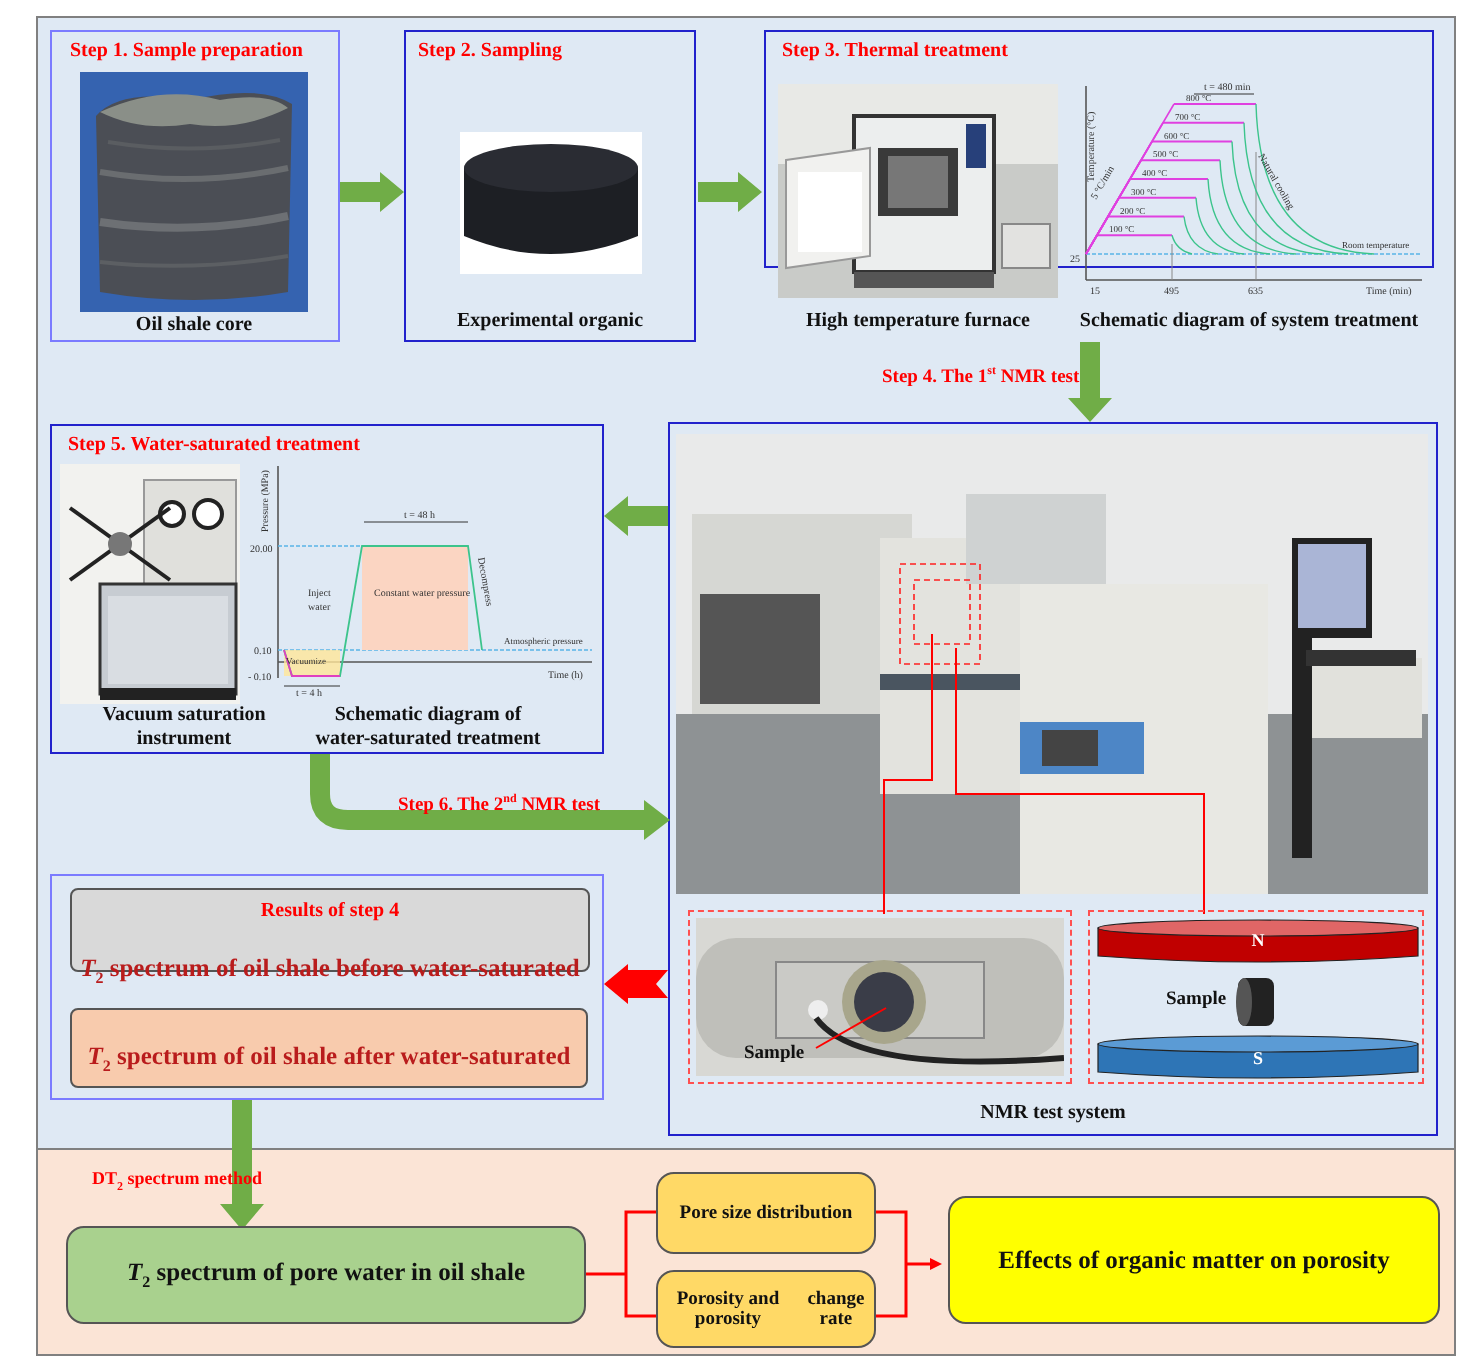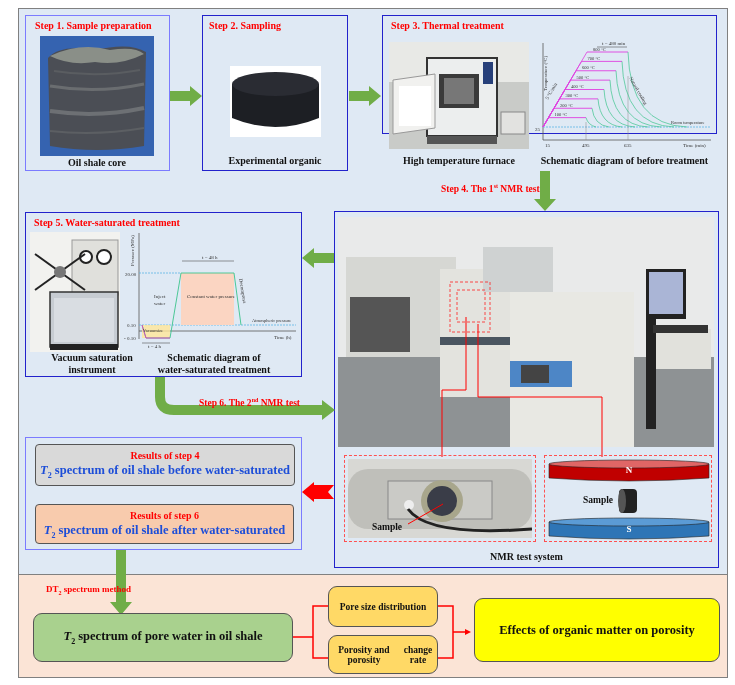--- a/index.html
+++ b/index.html
@@ -8,21 +8,21 @@
   .outer-top{left:18px;top:8px;width:710px;height:566px;background:#dfe9f4;border:1px solid #808080;border-bottom:none;box-sizing:border-box;}
   .outer-bottom{left:18px;top:574px;width:710px;height:104px;background:#fbe4d6;border:1px solid #808080;box-sizing:border-box;}
   .panel{position:absolute;border:1.5px solid #2222cc;box-sizing:border-box;background:#dfe9f4;}
   .panel.light{border-color:#7b7bff;}
   .step-title{position:absolute;color:#ff0000;font-weight:bold;font-size:10px;white-space:nowrap;font-family:"Liberation Serif",serif;}
   .caption{position:absolute;font-weight:bold;font-size:10px;color:#111;text-align:center;white-space:nowrap;line-height:12px;}
   .red-lbl{position:absolute;color:#ff0000;font-weight:bold;font-size:9.5px;white-space:nowrap;}
   .photo{position:absolute;overflow:hidden;}
   .result-box{position:absolute;border:1px solid #555;border-radius:4px;box-sizing:border-box;text-align:center;}
   .result-box .r1{color:#ff0000;font-weight:bold;font-size:10px;margin-top:5px;}
-  .result-box .r2{color:#1d4ed8;font-weight:bold;font-size:12.5px;margin-top:2px;}
+  .result-box .r2{color:#b91c1c;font-weight:bold;font-size:12.5px;margin-top:16px;}
   .flow-box{position:absolute;border:1px solid #555;border-radius:9px;box-sizing:border-box;display:flex;align-items:center;justify-content:center;text-align:center;font-weight:bold;color:#111;}
   svg text{font-family:"Liberation Serif",serif;}
 </style>
 </head>
 <body>
 
 <div class="abs outer-top"></div>
 <div class="abs outer-bottom"></div>
 
 <div class="panel light" style="left:25px;top:15px;width:145px;height:156px;">
@@ -123,21 +123,21 @@
     <text x="49" y="109" font-size="5" fill="#333">495</text>
     <text x="91" y="109" font-size="5" fill="#333">635</text>
     <text x="150" y="109" font-size="5" fill="#333">Time (min)</text>
     <line x1="64" y1="9" x2="94" y2="9" stroke="#333" stroke-width="0.5"></line>
     <text x="69" y="7" font-size="5" fill="#333">t = 480 min</text>
     <text x="138" y="86" font-size="4.5" fill="#333">Room temperature</text>
     <text x="96" y="40" font-size="5" fill="#333" transform="rotate(60 96 40)">Natural cooling</text>
     <text x="15" y="62" font-size="5" fill="#333" transform="rotate(-60 15 62)">5 °C/min</text>
   </svg>
   <div class="caption" style="left:6px;width:140px;top:139px;">High temperature furnace</div>
-  <div class="caption" style="left:150px;width:183px;top:139px;">Schematic diagram of before treatment</div>
+  <div class="caption" style="left:150px;width:183px;top:139px;">Schematic diagram of system treatment</div>
 </div>
 
 <div class="red-lbl" style="left:441px;top:183px;">
   <span>Step 4. The 1</span><sup style="font-size:6px">st</sup><span> NMR test</span>
 </div>
 <svg class="abs" style="left:534px;top:171px;" width="22" height="40">
   <polygon points="6,0 16,0 16,28 22,28 11,40 0,28 6,28" fill="#70ad47"></polygon>
 </svg>
 
 <div class="panel" style="left:334px;top:211px;width:385px;height:357px;">
@@ -266,21 +266,20 @@
 <svg class="abs" style="left:302px;top:482px;" width="32" height="20">
   <polygon points="32,3 26,10 32,17 12,17 12,20 0,10 12,0 12,3" fill="#ff0000"></polygon>
 </svg>
 
 <div class="panel light" style="left:25px;top:437px;width:277px;height:113px;">
   <div class="result-box" style="left:9px;top:6px;width:260px;height:42px;background:#d9d9d9;">
     <div class="r1">Results of step 4</div>
     <div class="r2"><i>T</i><sub style="font-size:8px">2</sub><span> spectrum of oil shale before water-saturated</span></div>
   </div>
   <div class="result-box" style="left:9px;top:66px;width:259px;height:40px;background:#f8cbad;">
-    <div class="r1">Results of step 6</div>
     <div class="r2"><i>T</i><sub style="font-size:8px">2</sub><span> spectrum of oil shale after water-saturated</span></div>
   </div>
 </div>
 
 <svg class="abs" style="left:110px;top:550px;" width="22" height="65">
   <polygon points="6,0 16,0 16,52 22,52 11,65 0,52 6,52" fill="#70ad47"></polygon>
 </svg>
 <div class="red-lbl" style="left:46px;top:584px;font-size:9px;">
   <span>DT</span><sub style="font-size:6px">2</sub><span> spectrum method</span>
 </div>

